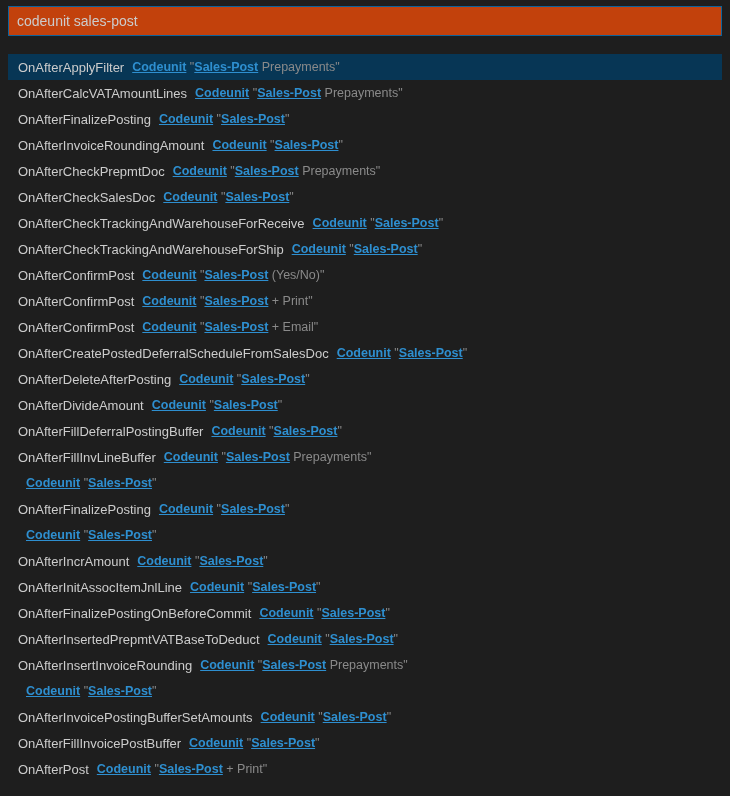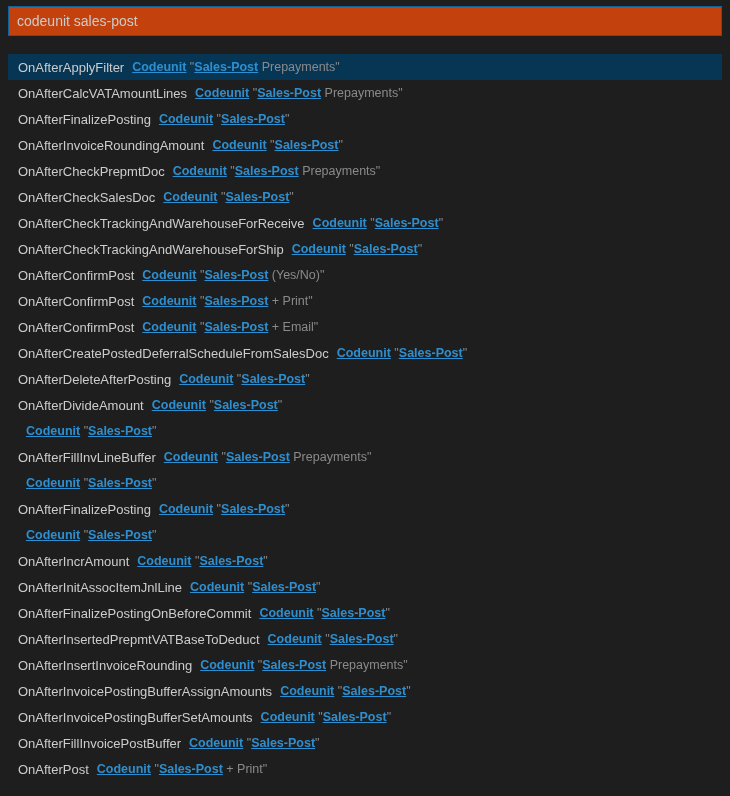--- a/index.html
+++ b/index.html
@@ -131,20 +131,21 @@
       </li>
       <li class="result-item">
         <span class="ev">OnAfterDeleteAfterPosting</span>
         <span class="after"><span class="hl">Codeunit</span><span class="q"> "</span><span class="hl">Sales-Post</span><span class="q">"</span></span>
       </li>
       <li class="result-item">
         <span class="ev">OnAfterDivideAmount</span>
         <span class="after"><span class="hl">Codeunit</span><span class="q"> "</span><span class="hl">Sales-Post</span><span class="q">"</span></span>
       </li>
       <li class="result-item">
+        <span class="ev">OnAfterFillDeferralPostingBuffer</span>
         <span class="after"><span class="hl">Codeunit</span><span class="q"> "</span><span class="hl">Sales-Post</span><span class="q">"</span></span>
       </li>
       <li class="result-item">
         <span class="ev">OnAfterFillInvLineBuffer</span>
         <span class="after"><span class="hl">Codeunit</span><span class="q"> "</span><span class="hl">Sales-Post</span><span class="dim"> Prepayments</span><span class="q">"</span></span>
       </li>
       <li class="result-item">
         <span class="after"><span class="hl">Codeunit</span><span class="q"> "</span><span class="hl">Sales-Post</span><span class="q">"</span></span>
       </li>
       <li class="result-item">
@@ -168,21 +169,20 @@
       </li>
       <li class="result-item">
         <span class="ev">OnAfterInsertedPrepmtVATBaseToDeduct</span>
         <span class="after"><span class="hl">Codeunit</span><span class="q"> "</span><span class="hl">Sales-Post</span><span class="q">"</span></span>
       </li>
       <li class="result-item">
         <span class="ev">OnAfterInsertInvoiceRounding</span>
         <span class="after"><span class="hl">Codeunit</span><span class="q"> "</span><span class="hl">Sales-Post</span><span class="dim"> Prepayments</span><span class="q">"</span></span>
       </li>
       <li class="result-item">
-        <span class="ev">OnAfterInvoicePostingBufferAssignAmounts</span>
         <span class="after"><span class="hl">Codeunit</span><span class="q"> "</span><span class="hl">Sales-Post</span><span class="q">"</span></span>
       </li>
       <li class="result-item">
         <span class="ev">OnAfterInvoicePostingBufferSetAmounts</span>
         <span class="after"><span class="hl">Codeunit</span><span class="q"> "</span><span class="hl">Sales-Post</span><span class="q">"</span></span>
       </li>
       <li class="result-item">
         <span class="ev">OnAfterFillInvoicePostBuffer</span>
         <span class="after"><span class="hl">Codeunit</span><span class="q"> "</span><span class="hl">Sales-Post</span><span class="q">"</span></span>
       </li>

